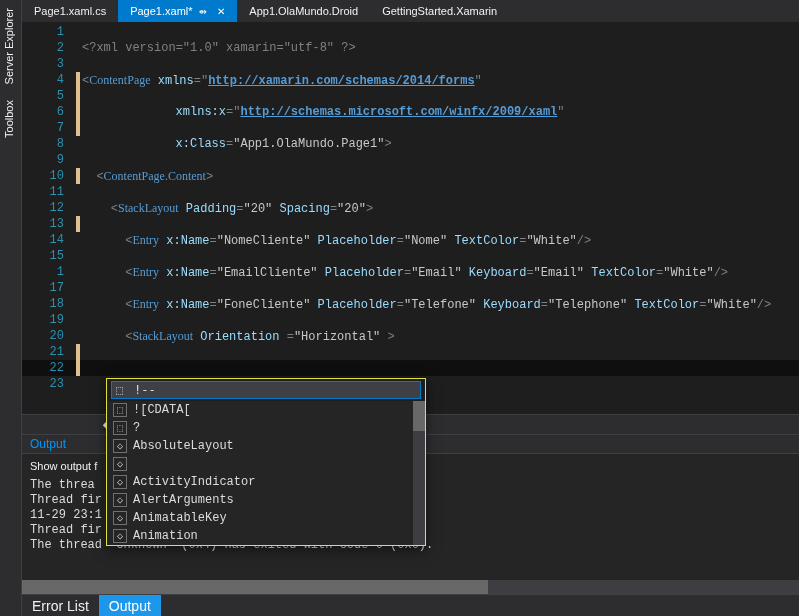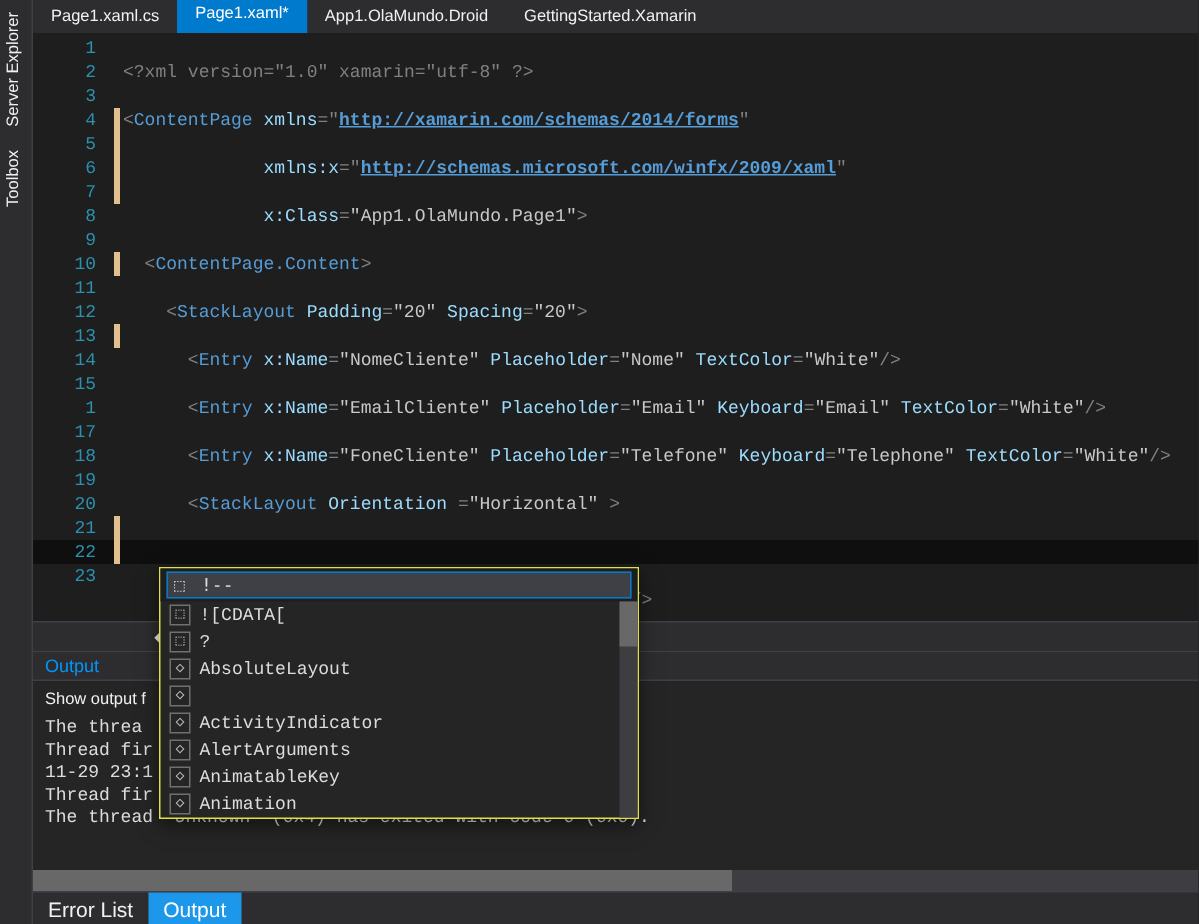--- a/index.html
+++ b/index.html
@@ -52,21 +52,20 @@
   padding: 3px 12px;
   color: #f1f1f1;
   cursor: pointer;
   display: flex;
   align-items: center;
   gap: 6px;
 }
 .tab.active {
   background: #007acc;
   color: #fff;
-  flex-direction: column;
 }
 .tab.inactive { background: #2d2d30; }
 .tab .close { font-size: 10px; margin-left: 4px; }
 .tab .pin { font-size: 10px; }
 .editor-container {
   flex: 1;
   display: flex;
   background: #1e1e1e;
   overflow: hidden;
   position: relative;
@@ -97,21 +96,21 @@
 .code {
   flex: 1;
   padding-top: 2px;
   line-height: 16px;
   font-size: 12px;
   white-space: pre;
   overflow: hidden;
 }
 .code-line { height: 16px; }
 .t-gray { color: #808080; }
-.t-blue { color: #569cd6; }
+.t-blue { color: #569cd6; font-family: Liberation Serif, serif; }
 .t-attr { color: #9cdcfe; }
 .t-str { color: #c8c8c8; }
 .t-link { color: #569cd6; text-decoration: underline; font-weight: bold; }
 .zoom-bar {
   height: 20px;
   background: #2d2d30;
   display: flex;
   align-items: center;
   font-family: 'Segoe UI', sans-serif;
   font-size: 11px;

